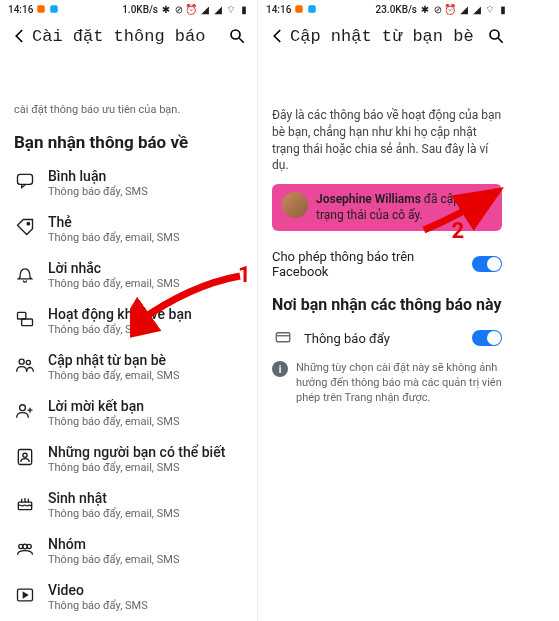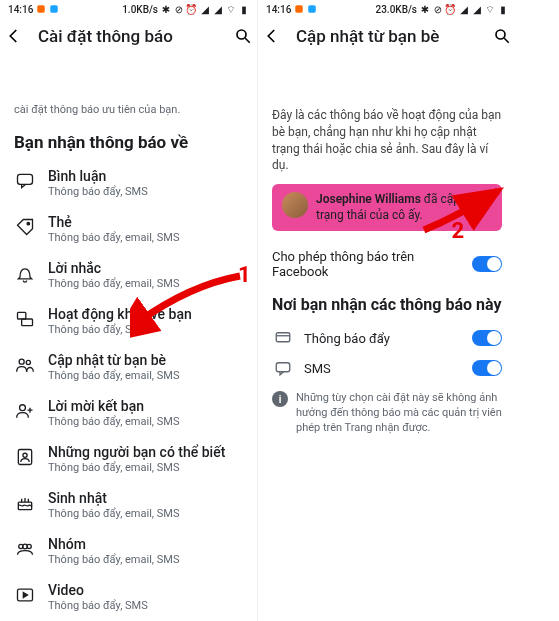--- a/index.html
+++ b/index.html
@@ -27,22 +27,23 @@
     padding: 2px 8px;
     font-size: 10px;
     font-weight: 500;
     height: 18px;
   }
   .status-left, .status-right { display: flex; align-items: center; gap: 3px; }
   .status-icon { width: 10px; height: 10px; display:inline-flex; align-items:center; justify-content:center; }
   .header {
     display: flex;
     align-items: center;
-    padding: 8px 4px;
-    gap: 14px;
+    padding: 8px 10px;
+    gap: 2px;
+    font-family: Liberation Mono, monospace;
   }
   .header .title { font-size: 17px; font-weight: 500; flex: 1; }
   .icon-btn { width: 20px; height: 20px; display:flex; align-items:center; justify-content:center; }
   .scroll { flex:1; overflow:hidden; padding: 0 14px; margin-top: 47px; }
   .subtext-top { font-size: 11px; color: #606770; padding: 2px 0 8px 0; }
   .section-title { font-size: 17px; font-weight: 700; margin: 8px 0 10px 0; }
   .list-row {
     display: flex;
     align-items: flex-start;
     gap: 12px;
@@ -358,30 +359,20 @@
         <svg width="18" height="18" viewBox="0 0 24 24" fill="none" stroke="#606770" stroke-width="1.8">
             <rect x="3" y="5" width="18" height="12" rx="2"></rect>
             <path d="M3 9 L21 9"></path>
           </svg>
       </div>
       <div class="tg-label">Thông báo đẩy</div>
       <div class="toggle"></div>
     </div>
 
 
-    <div class="toggle-row">
-      <div class="tg-icon">
-        <svg width="18" height="18" viewBox="0 0 24 24" fill="none" stroke="#606770" stroke-width="1.8">
-            <rect x="3" y="5" width="18" height="12" rx="3"></rect>
-            <path d="M8 17 L8 21 L13 17"></path>
-          </svg>
-      </div>
-      <div class="tg-label">SMS</div>
-      <div class="toggle"></div>
-    </div>
 
     <div class="info-row">
       <div class="info-icon">i</div>
       <div class="info-text">Những tùy chọn cài đặt này sẽ không ảnh hưởng đến thông báo mà các quản trị viên phép trên Trang nhận được.</div>
     </div>
   </div>
 
   <span class="arrow-label" style="right:52px; top:218px;">2</span>
   <svg class="arrow-svg" style="right:8px; top:186px;" width="90" height="50">
     <defs>

